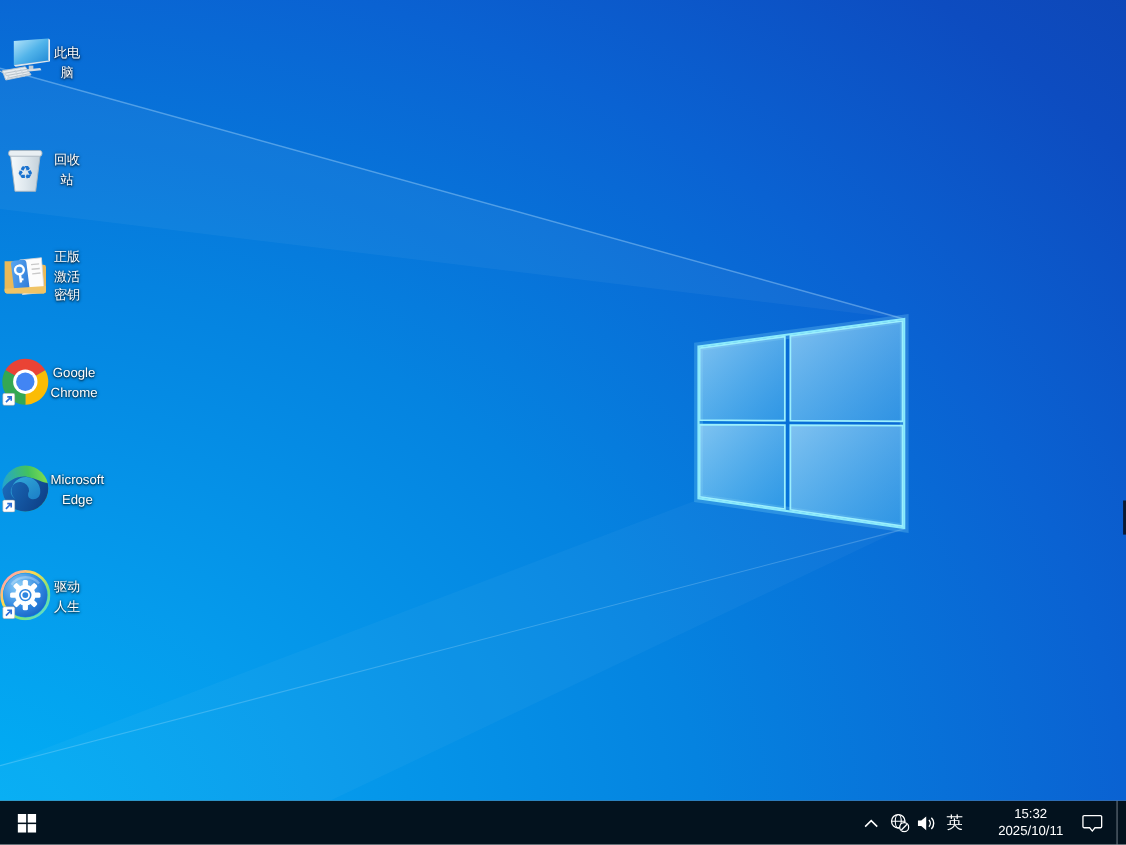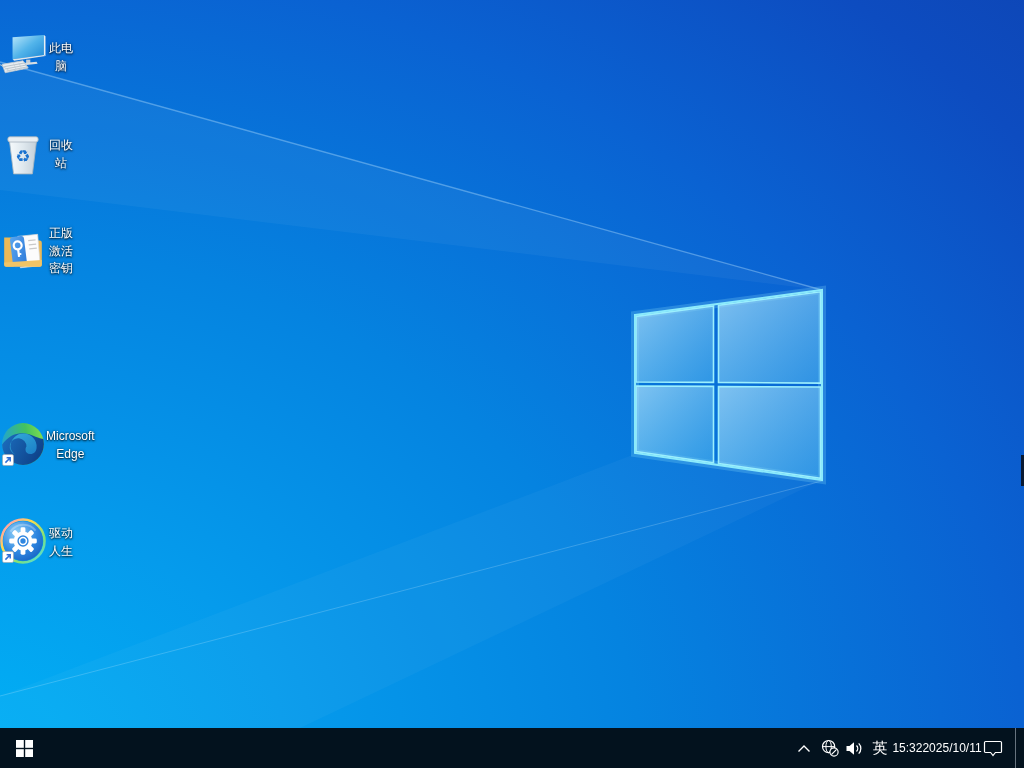--- a/index.html
+++ b/index.html
@@ -48,22 +48,22 @@
   .tray {
     position:absolute; right:0; top:0; height:40px;
     display:flex; align-items:center;
   }
   .tray-item { display:flex; align-items:center; justify-content:center; height:40px; }
   .tray-chevron { width:14px; margin-left:0; }
   .tray-globe   { width:18px; margin-left:10px; }
   .tray-volume  { width:18px; margin-left:6px; }
   .tray-lang    { width:22px; margin-left:6px; color:#fff; font-size:15px; }
   .tray-clock   {
-    width:68px; margin-left:12px; color:#fff; font-size:12px; line-height:15px;
-    text-align:center; display:flex; flex-direction:row; justify-content:center;
+    width:68px; margin-left:24px; color:#fff; font-size:12px; line-height:15px;
+    text-align:center; display:flex; flex-direction:column; justify-content:center;
   }
   .tray-action  { width:22px; margin-left:11px; }
   .show-desktop-divider { width:1px; height:40px; margin-left:11px; background:rgba(185,195,205,.55); }
   .show-desktop { width:8px; height:40px; }
 </style>
 </head>
 <body>
 
 <div class="screen">
 
@@ -161,20 +161,36 @@
           <circle cx="17.7" cy="17.5" r="3.8" fill="none" stroke="#ffffff" stroke-width="2.1"></circle>
           <line x1="17.7" y1="21.3" x2="17.7" y2="28.5" stroke="#ffffff" stroke-width="2.1"></line>
           <line x1="17.7" y1="26" x2="20.2" y2="26" stroke="#ffffff" stroke-width="1.8"></line>
         </g>
         <path d="M4,34 L40,31.5 V36 a2,2 0 0 1 -2,2 H6 a2,2 0 0 1 -2,-2 Z" fill="#f0c466"></path>
       </svg>
     </div>
     <div class="icon-label">正版激活密钥</div>
   </div>
 
+  <div class="icon-cell" style="top:299px">
+    <div class="icon-art">
+      <svg width="46" height="46" viewBox="0 0 44 44">
+        <path d="M22,22 L4.68,12 A20,20 0 0 1 39.32,12 Z" fill="#ea4335"></path>
+        <path d="M22,22 L39.32,12 A20,20 0 0 1 22,42 Z" fill="#fbbc05"></path>
+        <path d="M22,22 L22,42 A20,20 0 0 1 4.68,12 Z" fill="#34a853"></path>
+        <circle cx="22" cy="22" r="10.6" fill="#ffffff"></circle>
+        <circle cx="22" cy="22" r="8" fill="#4285f4"></circle>
+      </svg>
+      <svg class="shortcut-badge" width="12" height="12" viewBox="0 0 12 12">
+        <rect x="0.5" y="0.5" width="11" height="11" rx="1.5" fill="#ffffff" stroke="#9aa5ad" stroke-width="0.6"></rect>
+        <path d="M3.4,8.6 L7.8,4.2 M4.6,3.8 h3.6 v3.6" fill="none" stroke="#2f6fd6" stroke-width="1.5"></path>
+      </svg>
+    </div>
+    <div class="icon-label">Google Chrome</div>
+  </div>
 
   <div class="icon-cell" style="top:396px">
     <div class="icon-art">
       <svg width="46" height="46" viewBox="0 0 44 44">
         <defs>
           <linearGradient id="eg" x1="0" y1="0.2" x2="1" y2="0">
             <stop offset="0" stop-color="#25a6c9"></stop>
               <stop offset="0.55" stop-color="#43c25e"></stop>
               <stop offset="1" stop-color="#8ae24e"></stop>
           </linearGradient>

